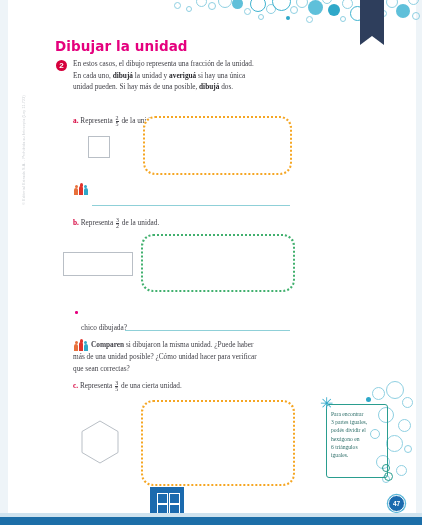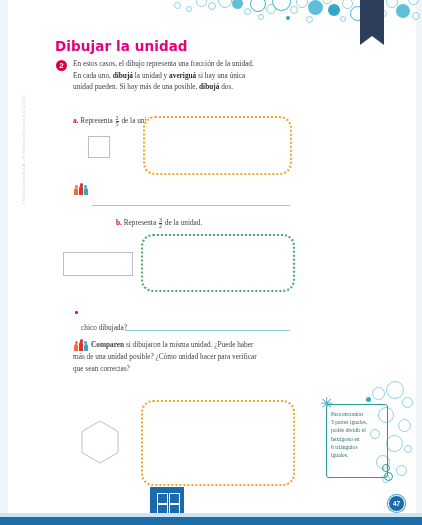--- a/index.html
+++ b/index.html
@@ -181,21 +181,21 @@
   <div class="grp" style="left:74px;top:184px;">
     <i style="left:0px;top:4px;width:4px;height:7px;background:#e8703a;"></i>
     <i style="left:4.5px;top:2px;width:4.5px;height:9px;background:#e0332b;"></i>
     <i style="left:9.5px;top:4px;width:4px;height:7px;background:#2fa8c9;"></i>
     <i style="left:0.5px;top:1px;width:3px;height:3px;border-radius:50%;background:#e8703a;"></i>
     <i style="left:5.5px;top:-1px;width:3.5px;height:3.5px;border-radius:50%;background:#e0332b;"></i>
     <i style="left:10px;top:1px;width:3px;height:3px;border-radius:50%;background:#2fa8c9;"></i>
   </div>
   <div class="rule" style="left:92px;top:205px;width:198px;"></div>
 
-  <div class="subitem" style="left:73px;top:218px;margin-left:43px;">
+  <div class="subitem" style="left:73px;top:218px;">
     <span class="lt">b.</span>
     <span>Representa</span>
     <span class="frac">
       <span class="num">3</span>
       <span class="den">2</span>
     </span>
     <span>de la unidad.</span>
   </div>
   <div class="answer-box" style="left:63px;top:252px;width:68px;height:22px;"></div>
   <div class="dashbox dash-green" style="left:141px;top:234px;width:150px;height:54px;"></div>
@@ -211,20 +211,29 @@
     <i style="left:0.5px;top:1px;width:3px;height:3px;border-radius:50%;background:#e8703a;"></i>
     <i style="left:5.5px;top:-1px;width:3.5px;height:3.5px;border-radius:50%;background:#e0332b;"></i>
     <i style="left:10px;top:1px;width:3px;height:3px;border-radius:50%;background:#2fa8c9;"></i>
   </div>
   <div class="body-txt" style="left:91px;top:339px;width:212px;">
     <b>Comparen</b><span> si dibujaron la misma unidad. ¿Puede haber</span>
   </div>
   <div class="body-txt" style="left:73px;top:351px;width:230px;">más de una unidad posible? ¿Cómo unidad hacer para verificar</div>
   <div class="body-txt" style="left:73px;top:363px;">que sean correctas?</div>
 
+  <div class="subitem" style="left:73px;top:381px;">
+    <span class="lt">c.</span>
+    <span>Representa</span>
+    <span class="frac">
+      <span class="num">3</span>
+      <span class="den">5</span>
+    </span>
+    <span>de una cierta unidad.</span>
+  </div>
 
   <div class="hexwrap">
     <svg width="40" height="44" viewBox="0 0 40 44">
       <polygon points="20,1 38,11.5 38,32.5 20,43 2,32.5 2,11.5" fill="#ffffff" stroke="#b9bfc6" stroke-width="1"></polygon>
     </svg>
   </div>
 
   <div class="dashbox dash-orange" style="left:141px;top:400px;width:150px;height:82px;"></div>
 
   <div class="tip">

